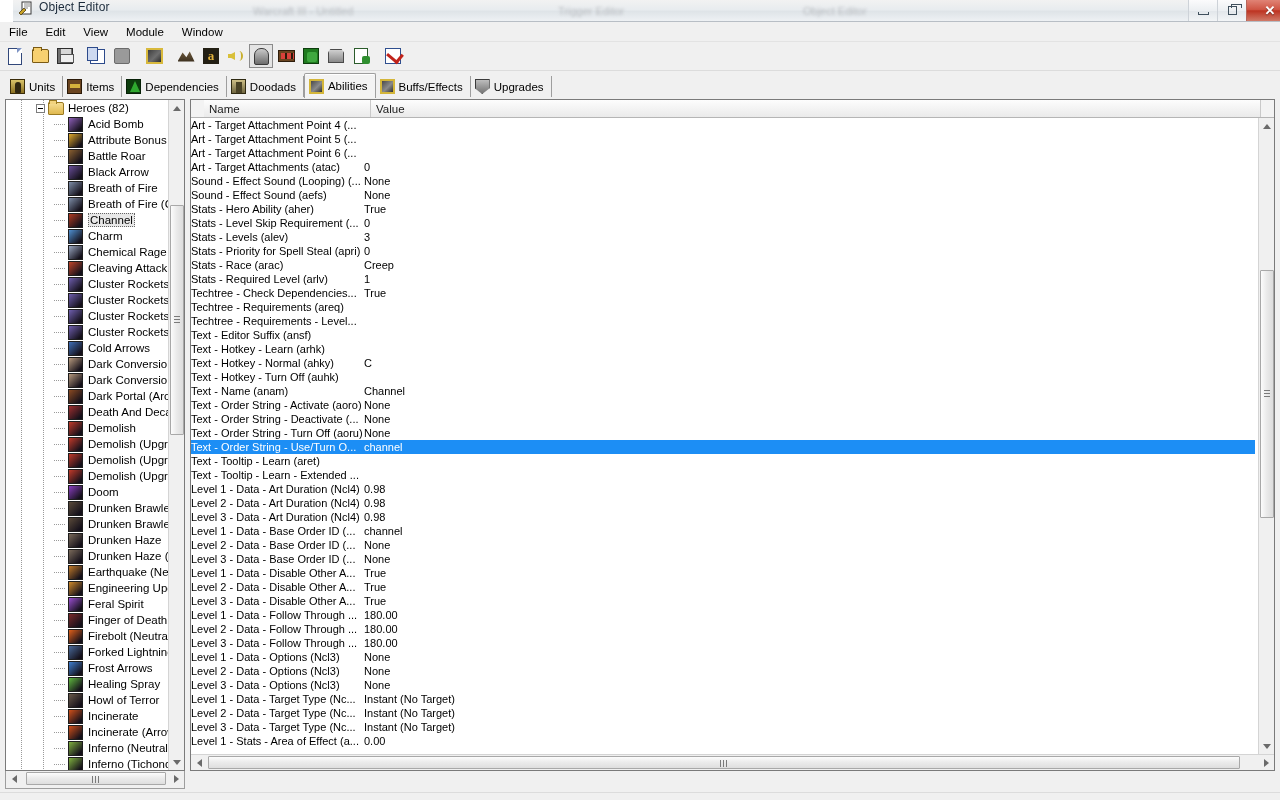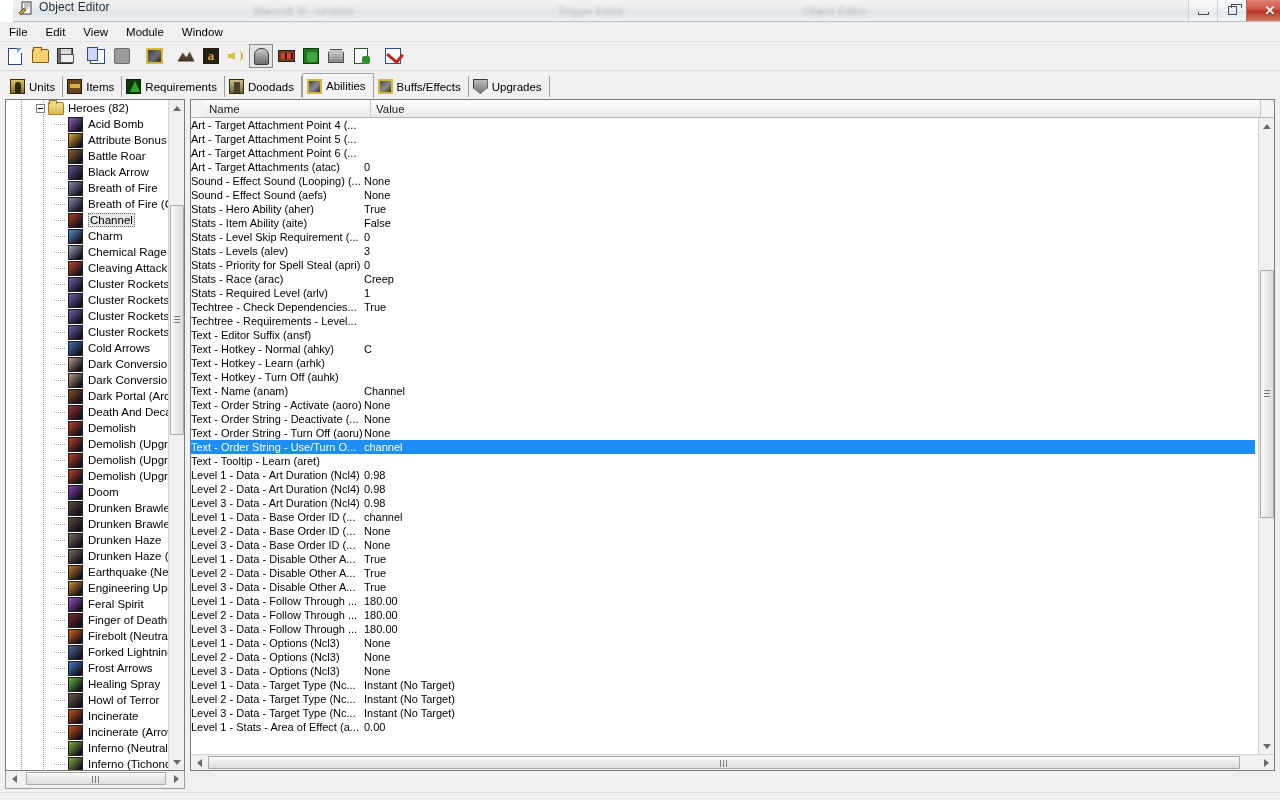--- a/index.html
+++ b/index.html
@@ -372,21 +372,21 @@
     <div class="tab">
       <span class="tab-icon ti-units"></span>
       <span>Units</span>
     </div>
     <div class="tab">
       <span class="tab-icon ti-items"></span>
       <span>Items</span>
     </div>
     <div class="tab">
       <span class="tab-icon ti-dest"></span>
-      <span>Requirements</span>
+      <span>Dependencies</span>
     </div>
     <div class="tab">
       <span class="tab-icon ti-dood"></span>
       <span>Doodads</span>
     </div>
     <div class="tab active">
       <span class="tab-icon ti-abil"></span>
       <span>Abilities</span>
     </div>
     <div class="tab">
@@ -674,24 +674,20 @@
           </div>
           <div class="prop-row">
             <div class="pr-name">Sound - Effect Sound (aefs)</div>
             <div class="pr-value">None</div>
           </div>
           <div class="prop-row">
             <div class="pr-name">Stats - Hero Ability (aher)</div>
             <div class="pr-value">True</div>
           </div>
           <div class="prop-row">
-            <div class="pr-name">Stats - Item Ability (aite)</div>
-            <div class="pr-value">False</div>
-          </div>
-          <div class="prop-row">
             <div class="pr-name">Stats - Level Skip Requirement (...</div>
             <div class="pr-value">0</div>
           </div>
           <div class="prop-row">
             <div class="pr-name">Stats - Levels (alev)</div>
             <div class="pr-value">3</div>
           </div>
           <div class="prop-row">
             <div class="pr-name">Stats - Priority for Spell Steal (apri)</div>
             <div class="pr-value">0</div>
@@ -702,34 +698,38 @@
           </div>
           <div class="prop-row">
             <div class="pr-name">Stats - Required Level (arlv)</div>
             <div class="pr-value">1</div>
           </div>
           <div class="prop-row">
             <div class="pr-name">Techtree - Check Dependencies...</div>
             <div class="pr-value">True</div>
           </div>
           <div class="prop-row">
+            <div class="pr-name">Techtree - Requirements (areq)</div>
+            <div class="pr-value"></div>
+          </div>
+          <div class="prop-row">
             <div class="pr-name">Techtree - Requirements - Level...</div>
             <div class="pr-value"></div>
           </div>
           <div class="prop-row">
             <div class="pr-name">Text - Editor Suffix (ansf)</div>
+            <div class="pr-value"></div>
+          </div>
+          <div class="prop-row">
+            <div class="pr-name">Text - Hotkey - Learn (arhk)</div>
             <div class="pr-value"></div>
           </div>
           <div class="prop-row">
             <div class="pr-name">Text - Hotkey - Normal (ahky)</div>
             <div class="pr-value">C</div>
-          </div>
-          <div class="prop-row">
-            <div class="pr-name">Text - Hotkey - Learn (arhk)</div>
-            <div class="pr-value"></div>
           </div>
           <div class="prop-row">
             <div class="pr-name">Text - Hotkey - Turn Off (auhk)</div>
             <div class="pr-value"></div>
           </div>
           <div class="prop-row">
             <div class="pr-name">Text - Name (anam)</div>
             <div class="pr-value">Channel</div>
           </div>
           <div class="prop-row">
@@ -746,20 +746,24 @@
           </div>
           <div class="prop-row selected">
             <div class="pr-name">Text - Order String - Use/Turn O...</div>
             <div class="pr-value">channel</div>
           </div>
           <div class="prop-row">
             <div class="pr-name">Text - Tooltip - Learn (aret)</div>
             <div class="pr-value"></div>
           </div>
           <div class="prop-row">
+            <div class="pr-name">Text - Tooltip - Learn - Extended ...</div>
+            <div class="pr-value"></div>
+          </div>
+          <div class="prop-row">
             <div class="pr-name">Level 1 - Data - Art Duration (Ncl4)</div>
             <div class="pr-value">0.98</div>
           </div>
           <div class="prop-row">
             <div class="pr-name">Level 2 - Data - Art Duration (Ncl4)</div>
             <div class="pr-value">0.98</div>
           </div>
           <div class="prop-row">
             <div class="pr-name">Level 3 - Data - Art Duration (Ncl4)</div>
             <div class="pr-value">0.98</div>

